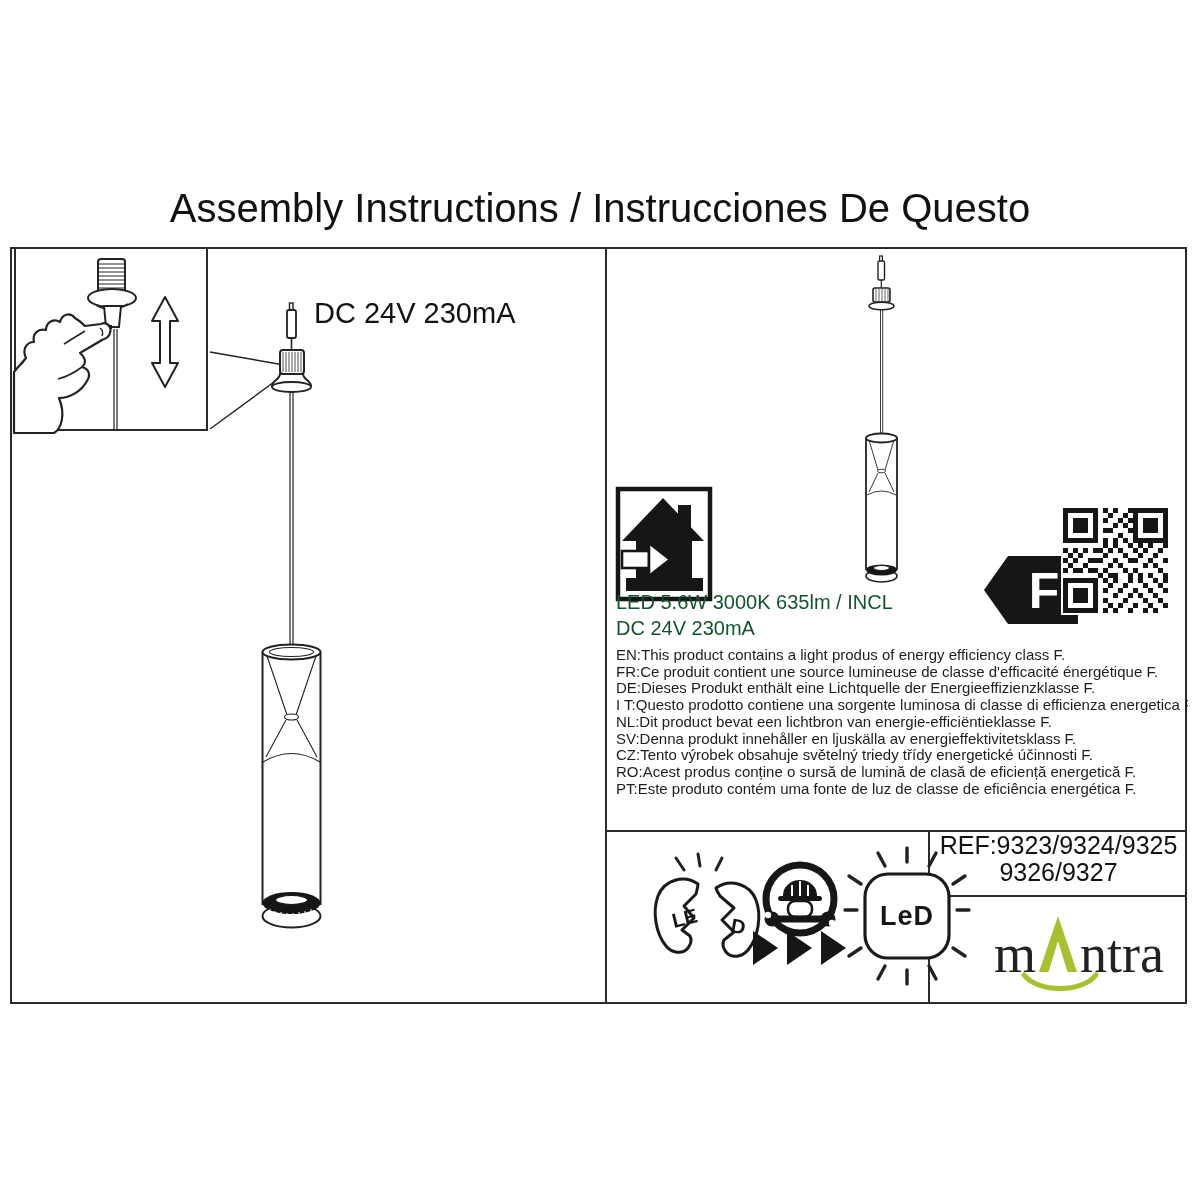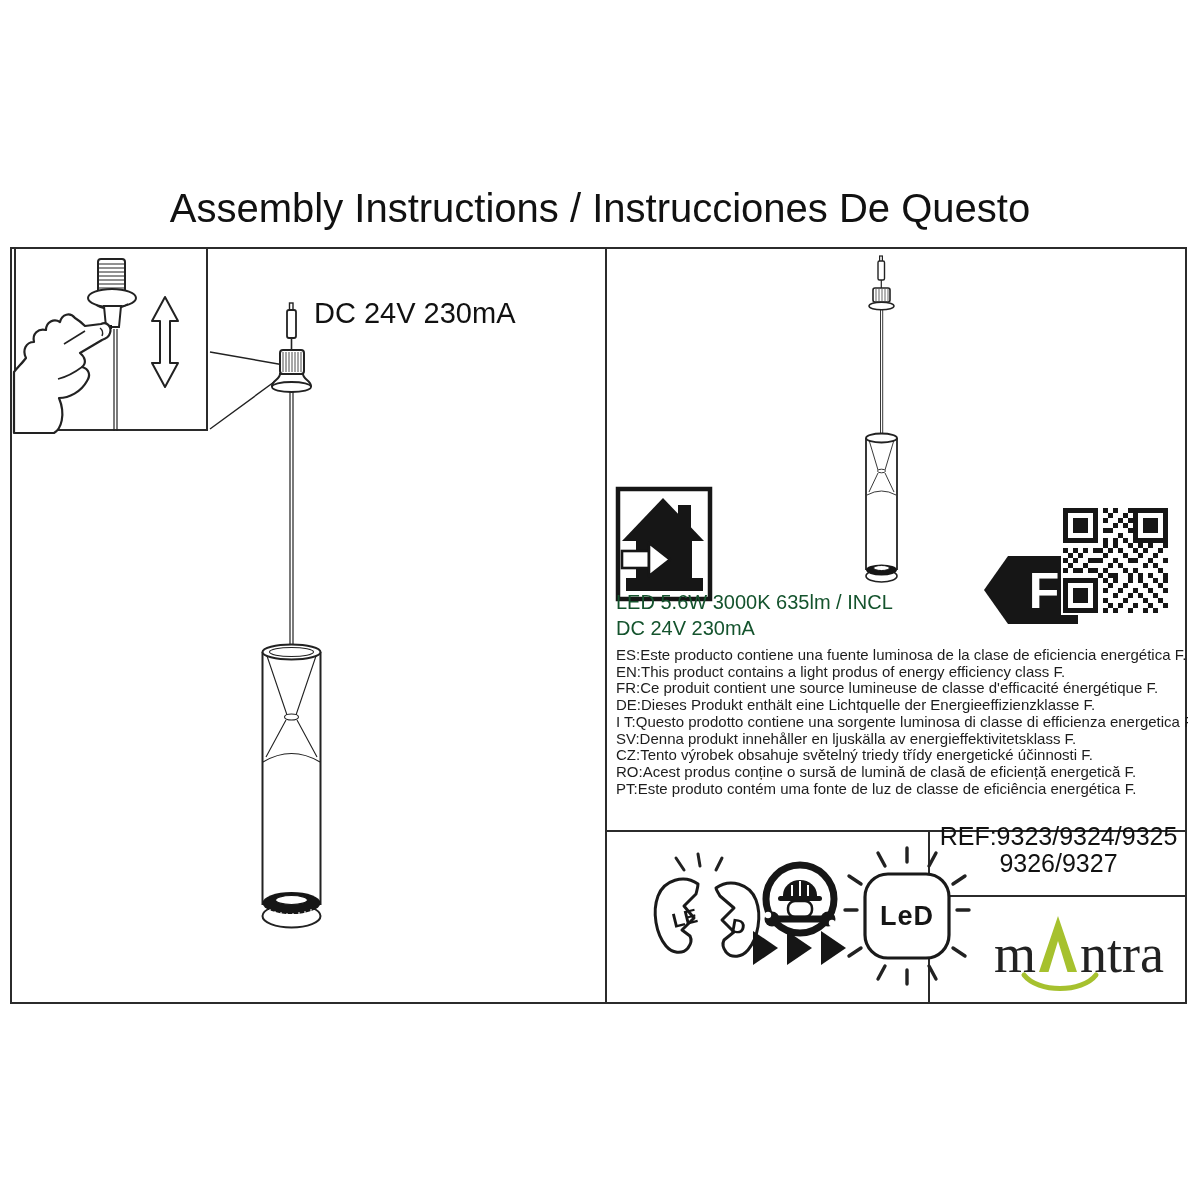--- a/index.html
+++ b/index.html
@@ -12,21 +12,21 @@
   .vline,.hline{position:absolute;background:#2b2b2b;}
   .inset-box{position:absolute;left:14px;top:247px;width:194px;height:184px;
              border:2px solid #2b2b2b;box-sizing:border-box;background:#fff;}
   .svg-abs{position:absolute;}
   .callout-label{position:absolute;left:314px;top:297px;font-size:29px;color:#111;}
   .spec-block{position:absolute;left:616px;top:589px;font-size:20px;line-height:26px;color:#14532d;}
   .lang-block{position:absolute;left:616px;top:647px;width:572px;font-size:15px;
               line-height:16.7px;color:#1d1d1d;}
   .lang-block div{white-space:nowrap;overflow:hidden;}
   .ref-cell{position:absolute;left:930px;top:832px;width:257px;height:45px;
-            display:flex;flex-direction:column;align-items:center;justify-content:flex-end;
+            display:flex;flex-direction:column;align-items:center;justify-content:flex-start;
             font-size:25px;line-height:27px;color:#111;}
   .ink{stroke:#222;fill:none;}
   .ink2{stroke:#222;fill:#fff;}
   .blk{fill:#161616;stroke:none;}
   .icon-txt{font-family:"Liberation Sans","DejaVu Sans",sans-serif;font-weight:bold;fill:#161616;}
   .logo-text{font-family:"Liberation Serif","DejaVu Serif",serif;fill:#222;}
 </style>
 </head>
 <body>
 
@@ -184,25 +184,25 @@
                M885,966 L878,979 M907,970 L907,984 M929,966 L936,979" class="ink" stroke-width="3.4" stroke-linecap="round"></path>
     </g>
   </svg>
 
   <div class="spec-block">
     <div>LED 5.6W 3000K 635lm / INCL</div>
     <div>DC 24V 230mA</div>
   </div>
 
   <div class="lang-block">
-    <div>ES:Este producto contiene una fuente luminosa de la clase de eficiencia energética F.</div>
     <div>EN:This product contains a light produs of energy efficiency class F.</div>
     <div>FR:Ce produit contient une source lumineuse de classe d'efficacité énergétique F.</div>
     <div>DE:Dieses Produkt enthält eine Lichtquelle der Energieeffizienzklasse F.</div>
     <div>I T:Questo prodotto contiene una sorgente luminosa di classe di efficienza energetica F.</div>
+    <div>NL:Dit product bevat een lichtbron van energie-efficiëntieklasse F.</div>
     <div>SV:Denna produkt innehåller en ljuskälla av energieffektivitetsklass F.</div>
     <div>CZ:Tento výrobek obsahuje světelný triedy třídy energetické účinnosti F.</div>
     <div>RO:Acest produs conține o sursă de lumină de clasă de eficiență energetică F.</div>
     <div>PT:Este produto contém uma fonte de luz de classe de eficiência energética F.</div>
   </div>
 
   <div class="ref-cell">
     <div>REF:9323/9324/9325</div>
     <div>9326/9327</div>
   </div>

